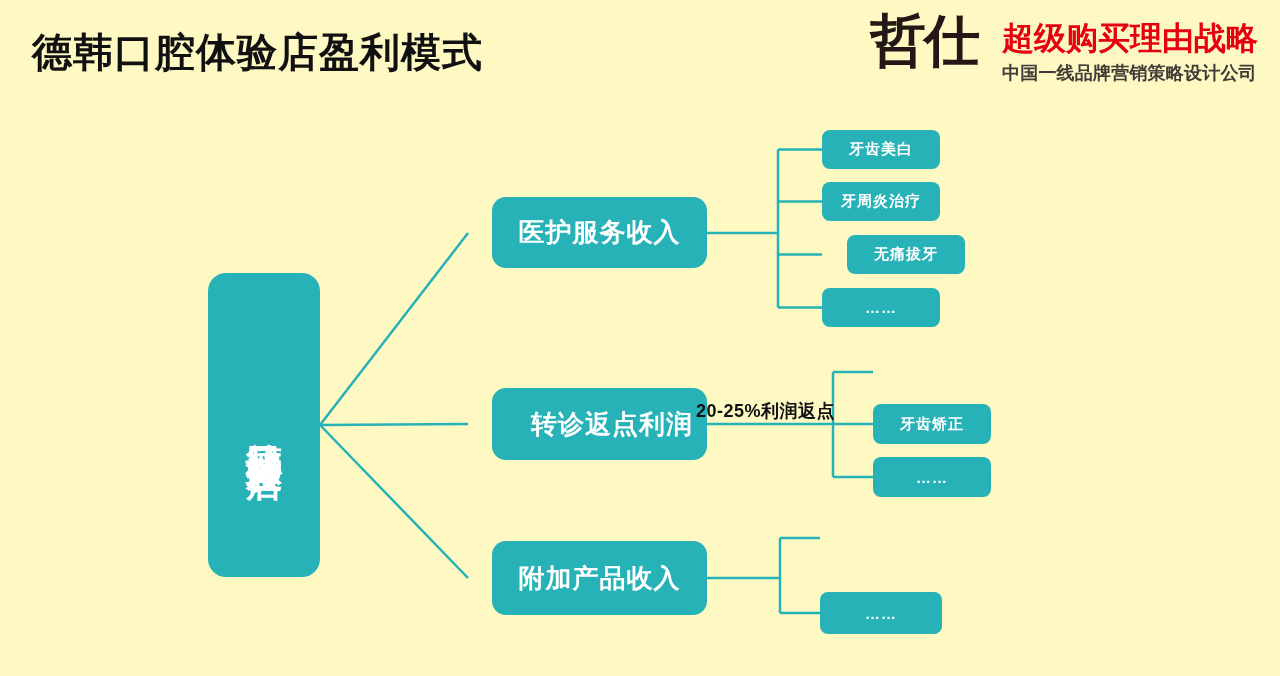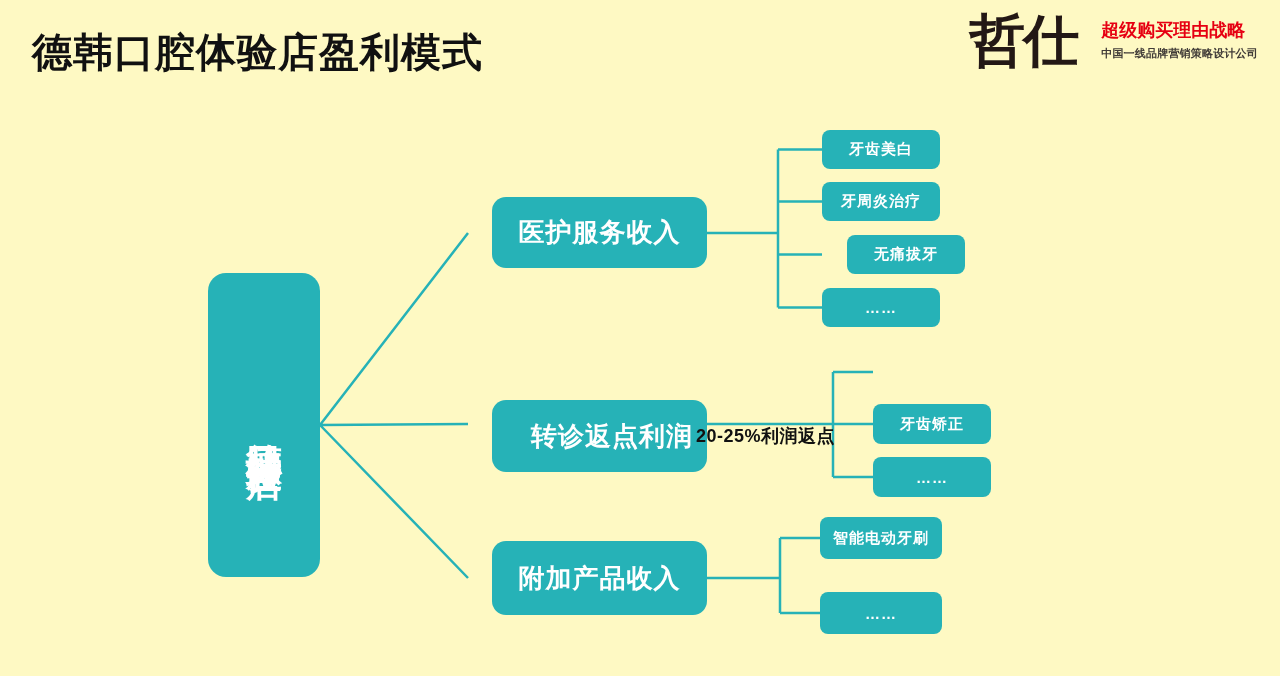--- a/index.html
+++ b/index.html
@@ -25,25 +25,25 @@
     position:absolute;right:22px;top:12px;
     display:flex;align-items:flex-start;
   }
   .logo-brand{
     font-size:56px;font-weight:800;color:#231815;
     letter-spacing:-2px;line-height:1.05;
     margin-right:24px;
   }
   .logo-col{display:flex;flex-direction:column;align-items:flex-start;padding-top:9px;}
   .logo-tagline{
-    font-size:18px;font-weight:700;color:#e60012;
+    font-size:32px;font-weight:700;color:#e60012;
     letter-spacing:0px;line-height:1.1;white-space:nowrap;
   }
   .logo-subtitle{
-    font-size:11px;font-weight:600;color:#403b37;
+    font-size:18px;font-weight:600;color:#403b37;
     letter-spacing:0.2px;margin-top:5px;white-space:nowrap;
   }
   
   .connectors{position:absolute;left:0;top:0;width:1280px;height:676px;}
   .connector{stroke:var(--accent);stroke-width:2.5;fill:none;}
   
   .node{
     position:absolute;
     background:var(--accent);
     color:#ffffff;font-weight:700;
@@ -57,36 +57,36 @@
   .root-label{
     writing-mode:vertical-rl;text-orientation:upright;
     font-size:36px;font-weight:700;letter-spacing:3px;line-height:1;
   }
   .branch{
     left:468px;width:215px;height:71px;
     border-radius:14px;
     font-size:26px;letter-spacing:1px;margin-left:24px;
   }
   .branch-1{top:197px;}
-  .branch-2{top:400px;height:72px;padding-left:25px;}
+  .branch-2{top:388px;height:72px;padding-left:25px;}
   .branch-3{top:541px;height:74px;}
   .leaf{
     border-radius:8px;
     font-size:15px;letter-spacing:1px;
   }
   .g1{left:822px;width:118px;height:39px;}
   .g1-1{top:130px;align-items:center;} .g1-2{top:182px;} .g1-3{top:235px;margin-left:25px;} .g1-4{top:288px;}
   .g2{left:873px;width:118px;height:40px;}
   .g2-1{top:352px;} .g2-2{top:404px;} .g2-3{top:457px;}
   .g3{left:820px;width:122px;height:42px;}
   .g3-1{top:517px;} .g3-2{top:592px;}
   .edge-label{
     position:absolute;left:696px;top:399px;
     font-size:18px;font-weight:600;color:var(--ink);
-    letter-spacing:0.5px;white-space:nowrap;margin-top:25px;
+    letter-spacing:0.5px;white-space:nowrap;
   }
 </style>
 </head>
 <body>
 
 <div class="slide">
 
   <div class="page-title">德韩口腔体验店盈利模式</div>
 
   <div class="logo">
@@ -137,20 +137,17 @@
     <span>……</span>
   </div>
 
   <div class="node leaf g2 g2-2">
     <span>牙齿矫正</span>
   </div>
   <div class="node leaf g2 g2-3">
     <span>……</span>
   </div>
 
-  <div class="node leaf g3 g3-1">
-    <span>智能电动牙刷</span>
-  </div>
   <div class="node leaf g3 g3-2">
     <span>……</span>
   </div>
 
 </div>
 
 </body></html>

